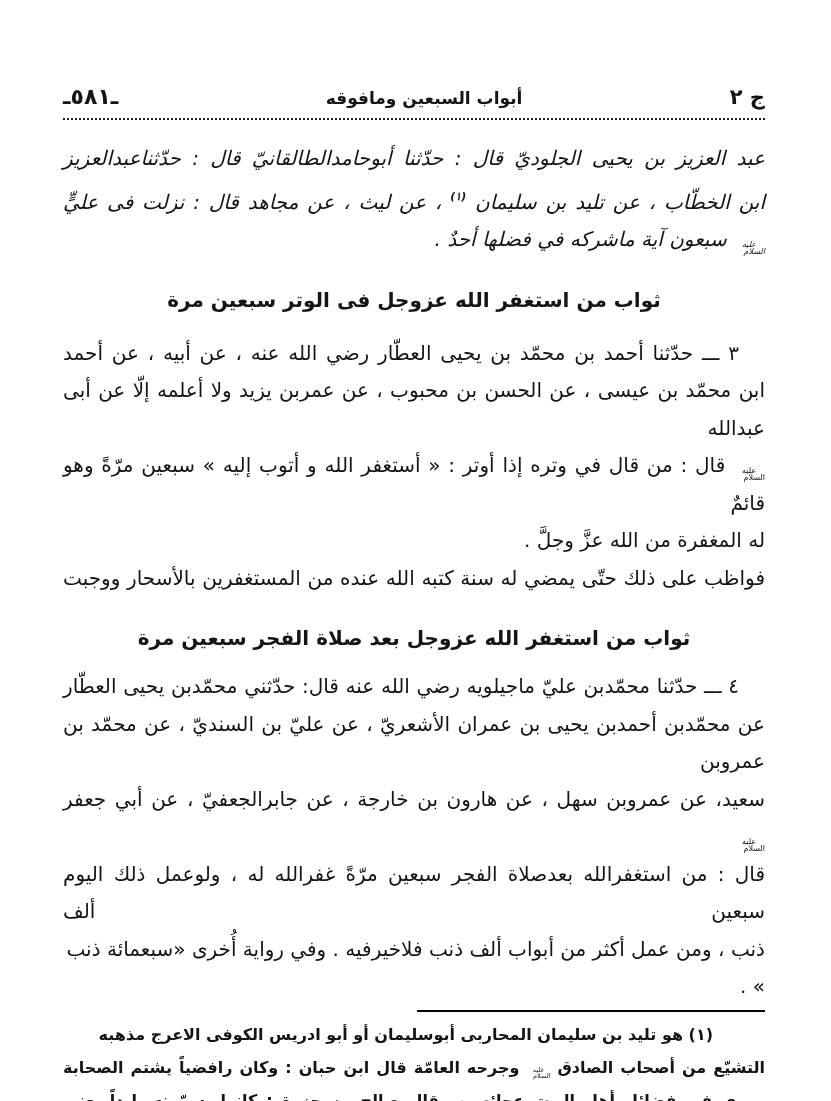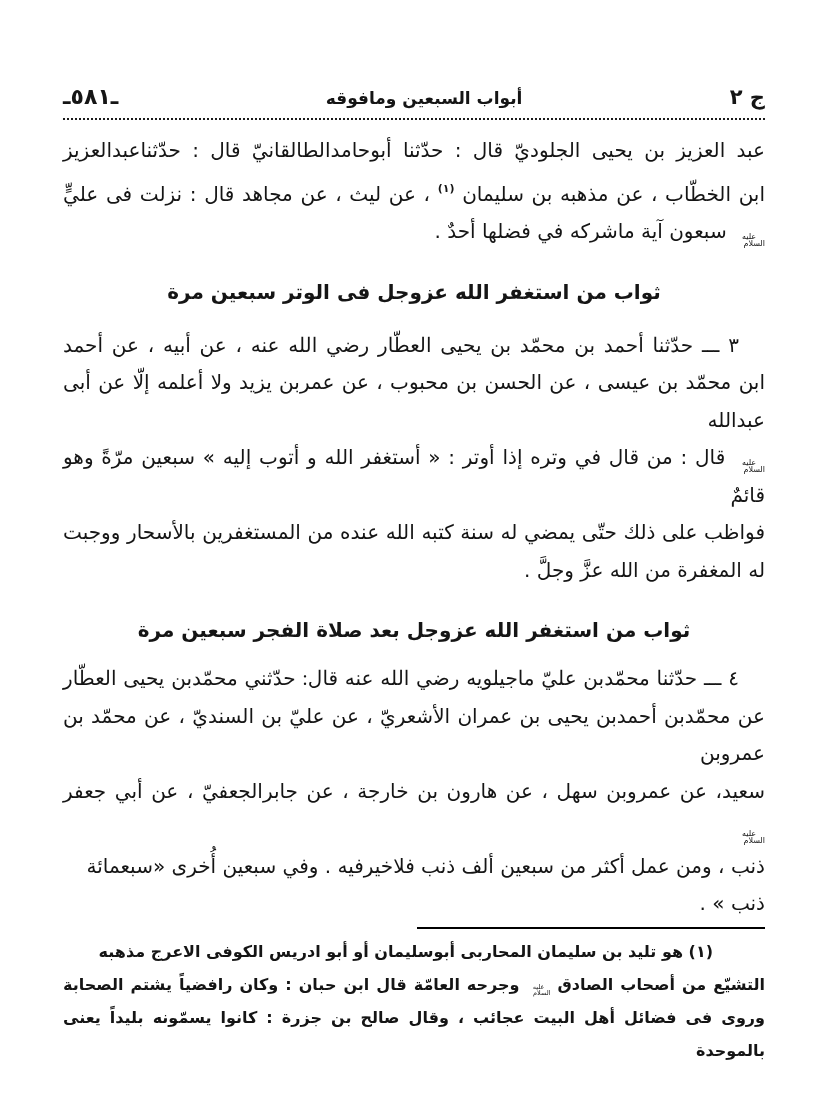--- a/index.html
+++ b/index.html
@@ -30,36 +30,36 @@
   .vol   { font-size: 21px; font-weight: bold; letter-spacing: 2px; }
   .title { font-size: 17px; font-weight: bold; }
   .pagenum { font-size: 22px; font-weight: bold; }
   .rule {
     border-top: 2px dotted #1b1b1b;
     margin-top: 9px;
     height: 0;
   }
   
   .para { margin: 0; }
-  .para.p1 { margin-top: 12px; }
+  .para.p1 { margin-top: 20px; font-style: italic; }
   .para.p2 { margin-top: 20px; }
   .para.p3 { margin-top: 15px; }
   .line {
     font-size: 20px;
     line-height: 37.5px;
     text-align: justify;
     text-align-last: justify;
     text-justify: inter-word;
     white-space: normal;
   }
   .line.short {
     text-align: right;
     text-align-last: right;
   }
-  .line.indent { text-indent: 26px; font-family: Liberation Serif, serif; }
+  .line.indent { text-indent: 26px; }
   sup.ref {
     font-size: 11px;
     vertical-align: 9px;
     font-weight: bold;
   }
   .heading {
     font-size: 20px;
     font-weight: bold;
     text-align: center;
     text-align-last: center;
@@ -115,41 +115,42 @@
 
     <div class="header">
       <span class="vol">ج ٢</span>
       <span class="title">أبواب السبعين ومافوقه</span>
       <span class="pagenum">ـ٥٨١ـ</span>
     </div>
     <div class="rule"></div>
 
     <div class="para p1">
       <div class="line">عبد العزيز بن يحيى الجلوديّ قال : حدّثنا أبوحامدالطالقانيّ قال : حدّثناعبدالعزيز</div>
-      <div class="line"><span>ابن الخطّاب ، عن مذهبه بن سليمان </span><sup class="ref">(١)</sup><span> ، عن ليث ، عن مجاهد قال :  نزلت فى عليٍّ</span></div>
+      <div class="line"><span>ابن الخطّاب ، عن تليد بن سليمان </span><sup class="ref">(١)</sup><span> ، عن ليث ، عن مجاهد قال :  نزلت فى عليٍّ</span></div>
       <div class="line short"><span class="honorific">عليه السلام</span> <span>سبعون آية ماشركه في فضلها أحدٌ .</span></div>
     </div>
 
     <h2 class="heading">ثواب من استغفر الله عزوجل فى الوتر سبعين مرة</h2>
 
     <div class="para p2">
       <div class="line indent">٣ ـــ حدّثنا أحمد بن محمّد بن يحيى العطّار رضي الله عنه ، عن أبيه ، عن أحمد</div>
       <div class="line">ابن محمّد بن عيسى ، عن الحسن بن محبوب ، عن عمربن يزيد ولا أعلمه إلّا عن أبى عبدالله</div>
       <div class="line"><span class="honorific">عليه السلام</span> <span>قال : من قال في وتره إذا أوتر : « أستغفر الله و أتوب إليه » سبعين مرّةً وهو قائمٌ</span></div>
+      <div class="line short">له المغفرة من الله عزَّ وجلَّ .</div>
       <div class="line">فواظب على ذلك حتّى يمضي له سنة كتبه الله عنده من المستغفرين بالأسحار ووجبت</div>
-      <div class="line short">له المغفرة من الله عزَّ وجلَّ .</div>
     </div>
 
     <h2 class="heading second">ثواب من استغفر الله عزوجل بعد صلاة الفجر سبعين مرة</h2>
 
     <div class="para p3">
       <div class="line indent">٤ ـــ حدّثنا محمّدبن عليّ ماجيلويه رضي الله عنه قال: حدّثني محمّدبن يحيى العطّار</div>
       <div class="line">عن محمّدبن أحمدبن يحيى بن عمران الأشعريّ ، عن عليّ بن السنديّ ، عن محمّد بن عمروبن</div>
       <div class="line"><span>سعيد، عن عمروبن سهل ، عن هارون بن خارجة ، عن جابرالجعفيّ ، عن أبي جعفر</span> <span class="honorific">عليه السلام</span></div>
-      <div class="line short">ذنب ، ومن عمل أكثر من سبعين ألف ذنب فلاخيرفيه . وفي سبعين أُخرى «سبعمائة ذنب » .</div>
+      <div class="line">قال : من استغفرالله بعدصلاة الفجر سبعين مرّةً غفرالله له ، ولوعمل ذلك اليوم سبعين ألف</div>
+      <div class="line short">ذنب ، ومن عمل أكثر من أبواب ألف ذنب فلاخيرفيه . وفي رواية أُخرى «سبعمائة ذنب » .</div>
     </div>
 
     <div class="fn-rule"></div>
 
     <div class="footnote">
       <div class="fn-line fn-first">(١) هو تليد بن سليمان المحاربى أبوسليمان أو أبو ادريس الكوفى الاعرج مذهبه</div>
       <div class="fn-line"><span>التشيّع من أصحاب الصادق </span><span class="honorific small">عليه السلام</span><span> وجرحه العامّة قال ابن حبان : وكان رافضياً يشتم الصحابة</span></div>
       <div class="fn-line">وروى فى فضائل أهل البيت عجائب ، وقال صالح بن جزرة : كانوا يسمّونه بليداً يعنى بالموحدة</div>
 
     </div>

